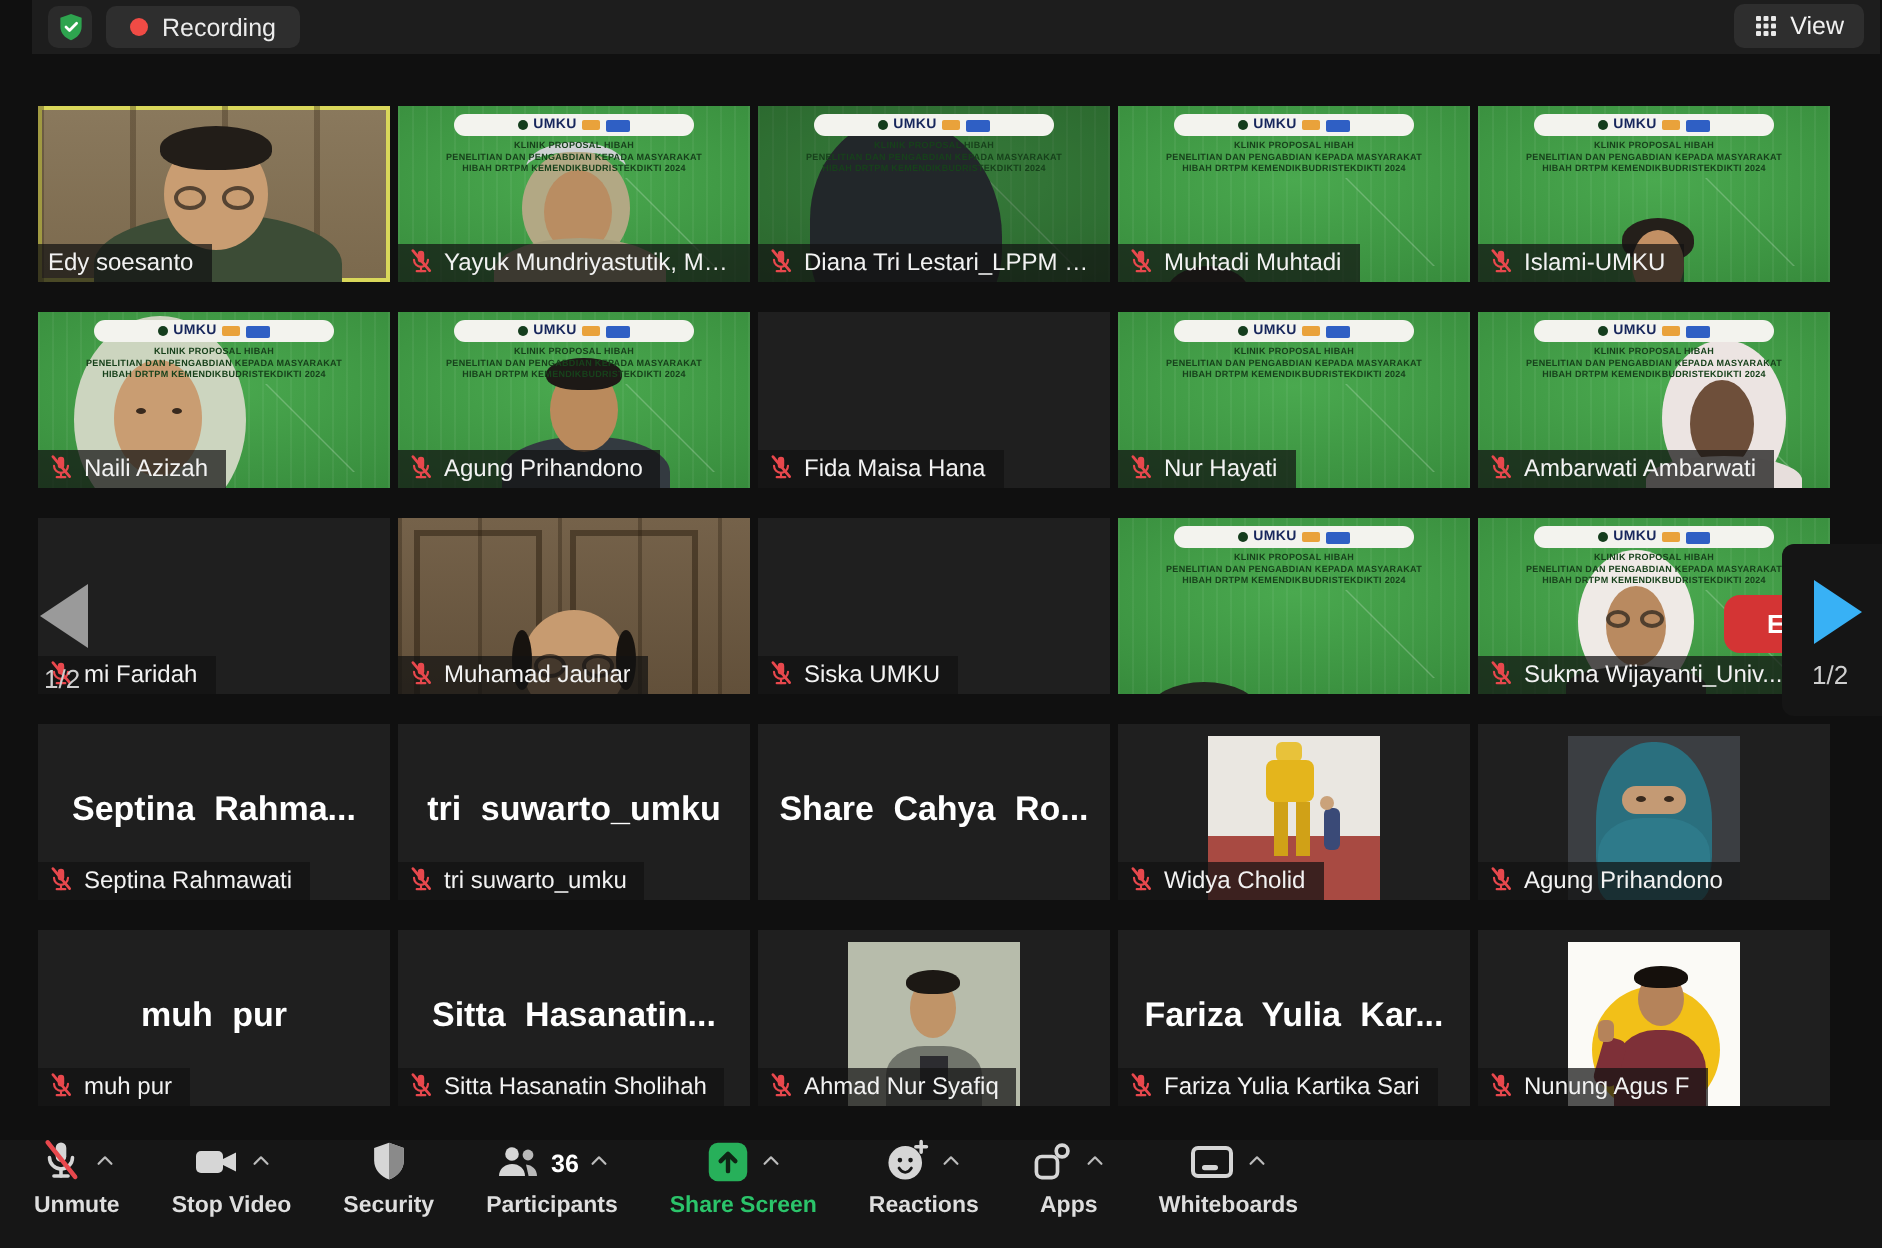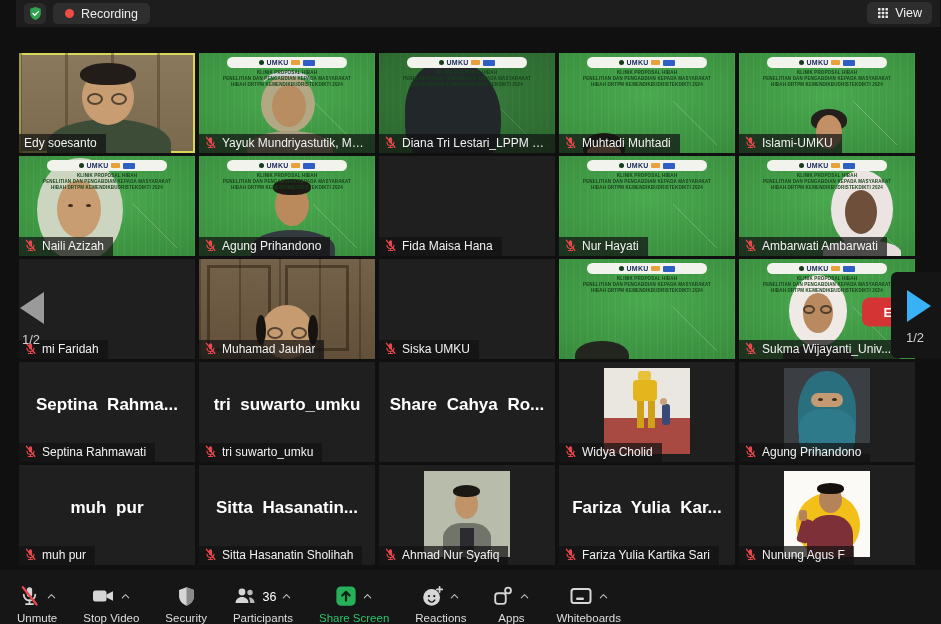--- a/index.html
+++ b/index.html
@@ -10,21 +10,21 @@
   .topbar{position:absolute;top:0;left:0;right:1px;height:27px;background:#1d1d1d;margin-left:16px;}
   .shield-btn{position:absolute;left:8px;top:3px;width:22px;height:21px;background:#2b2b2b;border-radius:5px;display:flex;align-items:center;justify-content:center;}
   .rec-pill{position:absolute;left:37px;top:3px;height:21px;background:#2e2e2e;border-radius:5px;display:flex;align-items:center;gap:7px;padding:0 12px;}
   .rec-dot{width:9px;height:9px;border-radius:50%;background:#f04b45;}
   .rec-pill span{color:#ececec;font-size:12.5px;}
   .view-btn{position:absolute;right:8px;top:2px;height:22px;background:#2e2e2e;border-radius:5px;display:flex;align-items:center;gap:6px;padding:0 10px;}
   .view-btn span{color:#f2f2f2;font-size:12.5px;}
 
   
   .grid{position:absolute;left:19px;top:53px;display:grid;grid-template-columns:repeat(5,176px);grid-auto-rows:100px;gap:3px 4px;}
-  .tile{position:relative;width:176px;height:100px;background:#1f1f1f;overflow:hidden;}
+  .tile{position:relative;width:176px;height:88px;background:#1f1f1f;overflow:hidden;}
   .tile.active{box-shadow:inset 0 0 0 2px #d9d75a;}
   .bg-green{background:radial-gradient(150% 130% at 50% 42%,#4aa94f 0%,#3c9341 42%,#2f7d34 78%,#27702c 100%);}
   .bg-green::before{content:"";position:absolute;inset:0;background:repeating-linear-gradient(90deg,rgba(255,255,255,0.05) 0 1px,transparent 1px 7px);}
   .bg-green::after{content:"";position:absolute;right:14px;bottom:8px;width:52px;height:44px;background:linear-gradient(45deg,transparent 49%,rgba(255,255,255,0.22) 50%,transparent 51%);}
   .bg-dark{background:#1f1f1f;}
   .bg-wood{background:linear-gradient(#8a795d,#7b694d);}
   .bg-wood::before{content:"";position:absolute;inset:0;background:repeating-linear-gradient(90deg,rgba(55,40,22,0.35) 0 3px,transparent 3px 46px);}
   .bg-cabinet{background:linear-gradient(#75624a,#62503a);}
   .bg-cabinet::before{content:"";position:absolute;inset:0;background:repeating-linear-gradient(90deg,rgba(30,20,8,0.3) 0 2px,transparent 2px 40px);}
 
@@ -51,21 +51,21 @@
 
   
   .pager-left{position:absolute;left:20px;top:292px;width:0;height:0;border-top:16px solid transparent;border-bottom:16px solid transparent;border-right:24px solid #9a9a9a;cursor:pointer;z-index:5;}
   .pager-left-label{position:absolute;left:22px;top:332px;color:#cfcfcf;font-size:13px;z-index:5;}
   .pager-right-panel{position:absolute;right:0;top:272px;width:50px;height:86px;background:#151515;border-radius:6px 0 0 6px;z-index:5;}
   .pager-right{position:absolute;left:16px;top:18px;width:0;height:0;border-top:16px solid transparent;border-bottom:16px solid transparent;border-left:24px solid #38b1f5;cursor:pointer;}
   .pager-right-label{position:absolute;left:15px;top:58px;color:#cfcfcf;font-size:13px;}
 
   
   .toolbar{position:absolute;left:0;right:0;bottom:0;height:54px;background:#161616;display:flex;align-items:stretch;padding-left:4px;}
-  .tbtn{display:flex;flex-direction:column;align-items:center;justify-content:flex-end;gap:3px;color:#dedede;font-size:11.5px;padding:0 13px;cursor:pointer;}
+  .tbtn{display:flex;flex-direction:column;align-items:center;justify-content:flex-start;gap:3px;color:#dedede;font-size:11.5px;padding:0 13px;cursor:pointer;font-weight:bold;}
   .tbtn .ticon{height:24px;display:flex;align-items:center;gap:5px;}
   .tbtn .tcount{color:#fff;font-size:12.5px;}
   .tbtn.accent .tlabel{color:#2bc46a;}
   .end-btn{position:absolute;right:12px;top:50%;transform:translateY(-50%);background:#d43434;color:#fff;font-weight:bold;font-size:13px;border-radius:8px;padding:7px 21px;cursor:pointer;}
 </style>
 </head>
 <body>
 
 <div class="stage">
 

